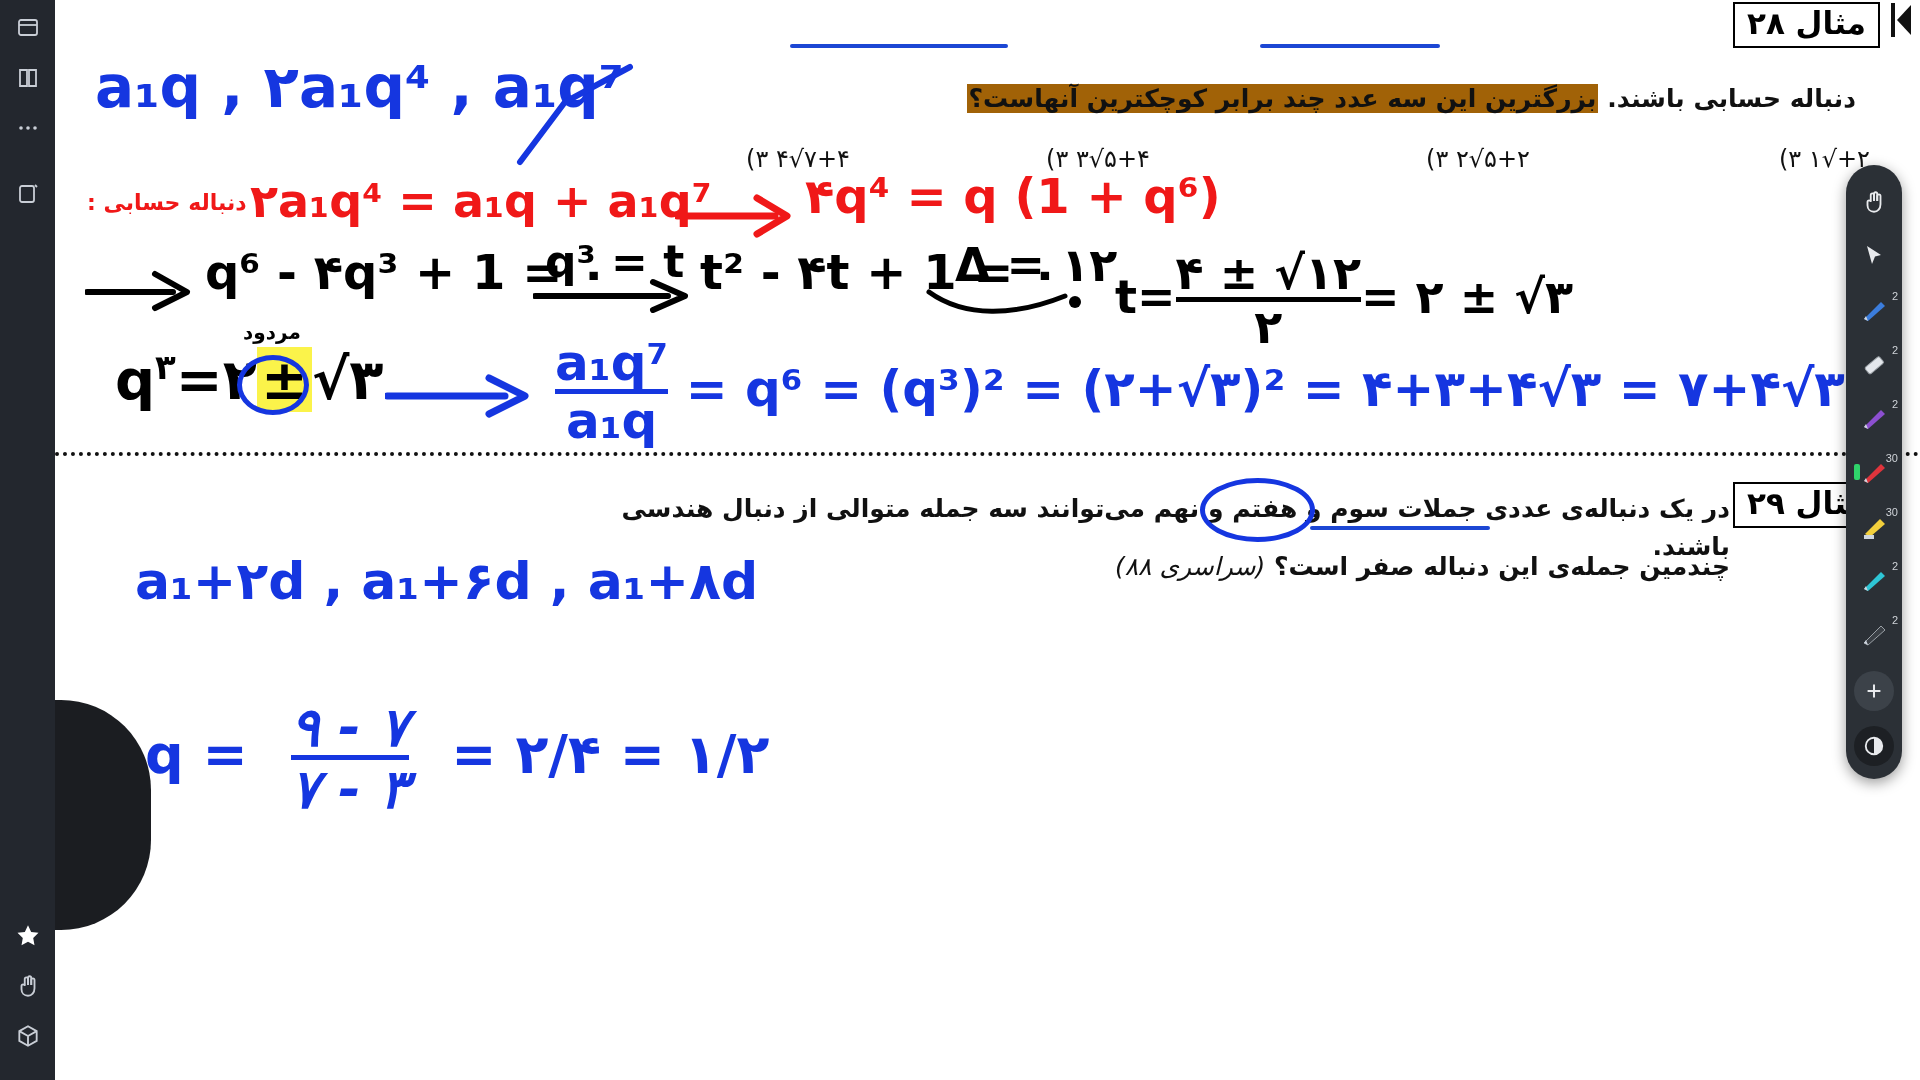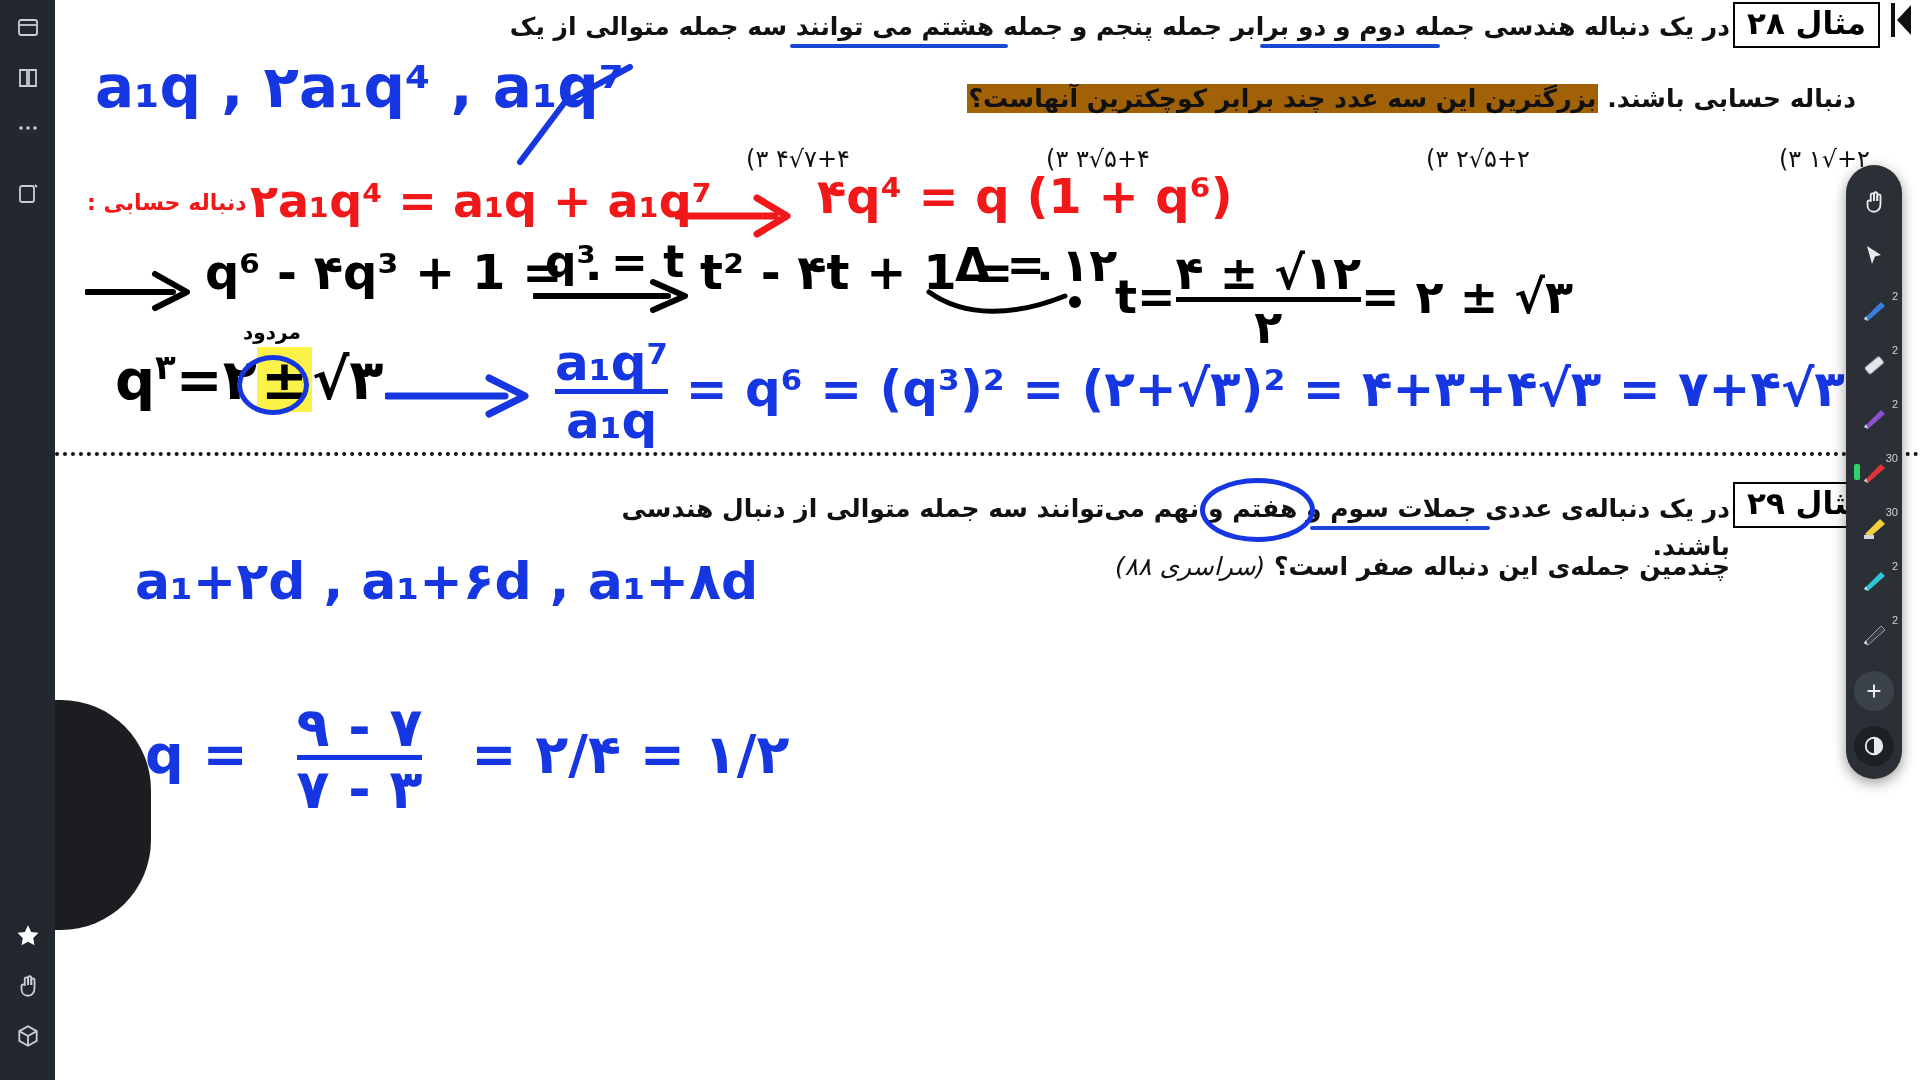--- a/index.html
+++ b/index.html
@@ -197,23 +197,20 @@
     <svg width="22" height="34" viewBox="0 0 22 34" fill="#111">
       <path d="M0 0h4v34H0z"></path>
         <path d="M20 2v30L6 17z"></path>
     </svg>
   </div>
 
   <div class="q-box" style="right:40px;top:2px;">
     <span>مثال ۲۸</span>
   </div>
 
-  <div class="line1 rtl" style="right:190px;top:8px;width:1230px;">
-    <span>در یک دنباله هندسی جمله دوم و دو برابر جمله پنجم و جمله هشتم می توانند سه جمله متوالی از یک</span>
-  </div>
   <div class="underline-blue" style="right:480px;top:44px;width:180px;"></div>
   <div class="underline-blue" style="right:912px;top:44px;width:218px;"></div>
 
   <div class="line1 rtl" style="right:64px;top:80px;width:1380px;">
     <span>دنباله حسابی باشند.</span>
     <span class="hl">بزرگترین این سه عدد چند برابر کوچکترین آنهاست؟</span>
   </div>
 
   <div class="opt" style="right:50px;top:145px;">
     <span>۲+√۳</span>&nbsp;<span>۱)</span>
@@ -242,21 +239,21 @@
 
   <div class="hw hw-red" style="left:195px;top:178px;font-size:46px;text-align:right;">
     <span>۲a₁q⁴ = a₁q + a₁q⁷</span>
   </div>
 
   <svg class="arrow-svg" style="left:620px;top:190px;" width="120" height="50" viewBox="0 0 120 50">
     <path d="M2 26 H100" stroke="#f01818" stroke-width="7" fill="none" stroke-linecap="round"></path>
     <path d="M82 8 L112 26 L82 44" stroke="#f01818" stroke-width="7" fill="none" stroke-linecap="round" stroke-linejoin="round"></path>
   </svg>
 
-  <div class="hw hw-red" style="left:750px;top:172px;font-size:48px;margin-left:12px;">
+  <div class="hw hw-red" style="left:750px;top:172px;font-size:48px;">
     <span>۴q⁴ = q (1 + q⁶)</span>
   </div>
 
   <svg class="arrow-svg" style="left:30px;top:262px;" width="110" height="50" viewBox="0 0 110 50">
     <path d="M2 30 H88" stroke="#000" stroke-width="6" fill="none" stroke-linecap="round"></path>
     <path d="M70 12 L102 30 L70 46" stroke="#000" stroke-width="6" fill="none" stroke-linecap="round" stroke-linejoin="round"></path>
   </svg>
   <div class="hw hw-black" style="left:150px;top:248px;font-size:48px;">
     <span>q⁶ - ۴q³ + 1 = ۰</span>
   </div>
@@ -322,21 +319,21 @@
     <span>چندمین جمله‌ی این دنباله صفر است؟</span>
     <span class="ital" style="font-weight:normal;">(سراسری ۸۸)</span>
   </div>
 
   <div class="hw hw-blue" style="left:80px;top:555px;font-size:52px;">
     <span>a₁+۲d , a₁+۶d , a₁+۸d</span>
   </div>
 
   <div class="hw hw-blue" style="left:90px;top:700px;font-size:54px;">
     <span>q =</span>
-    <span class="frac" style="margin:0 30px;">
+    <span class="frac" style="margin:0 24px;font-style:italic;">
       <span class="num">۹ - ۷</span>
       <span class="den">۷ - ۳</span>
     </span>
     <span>= ۲/۴ = ۱/۲</span>
   </div>
 
   <div id="dots-left">⋮</div>
   <div id="circle-artifact"></div>
 
 </div>

